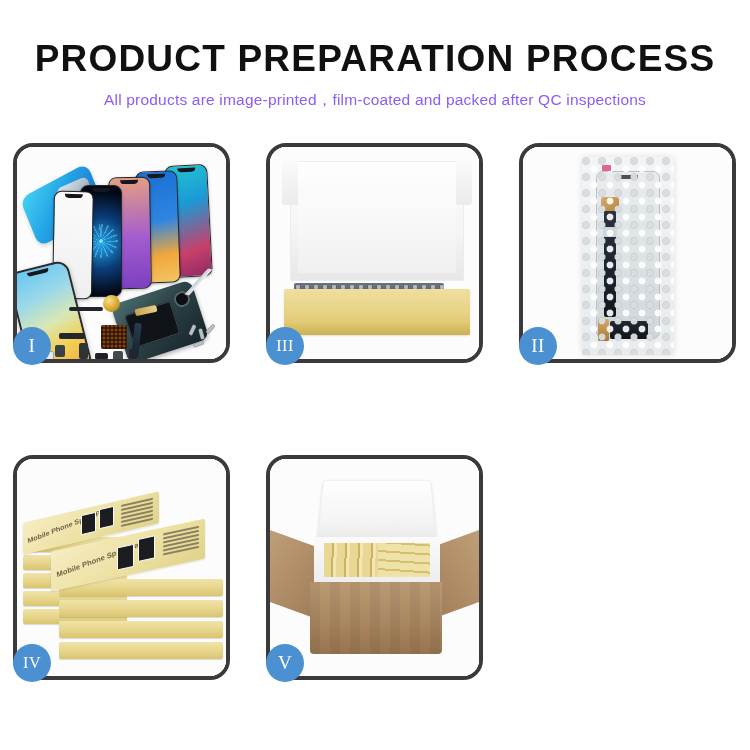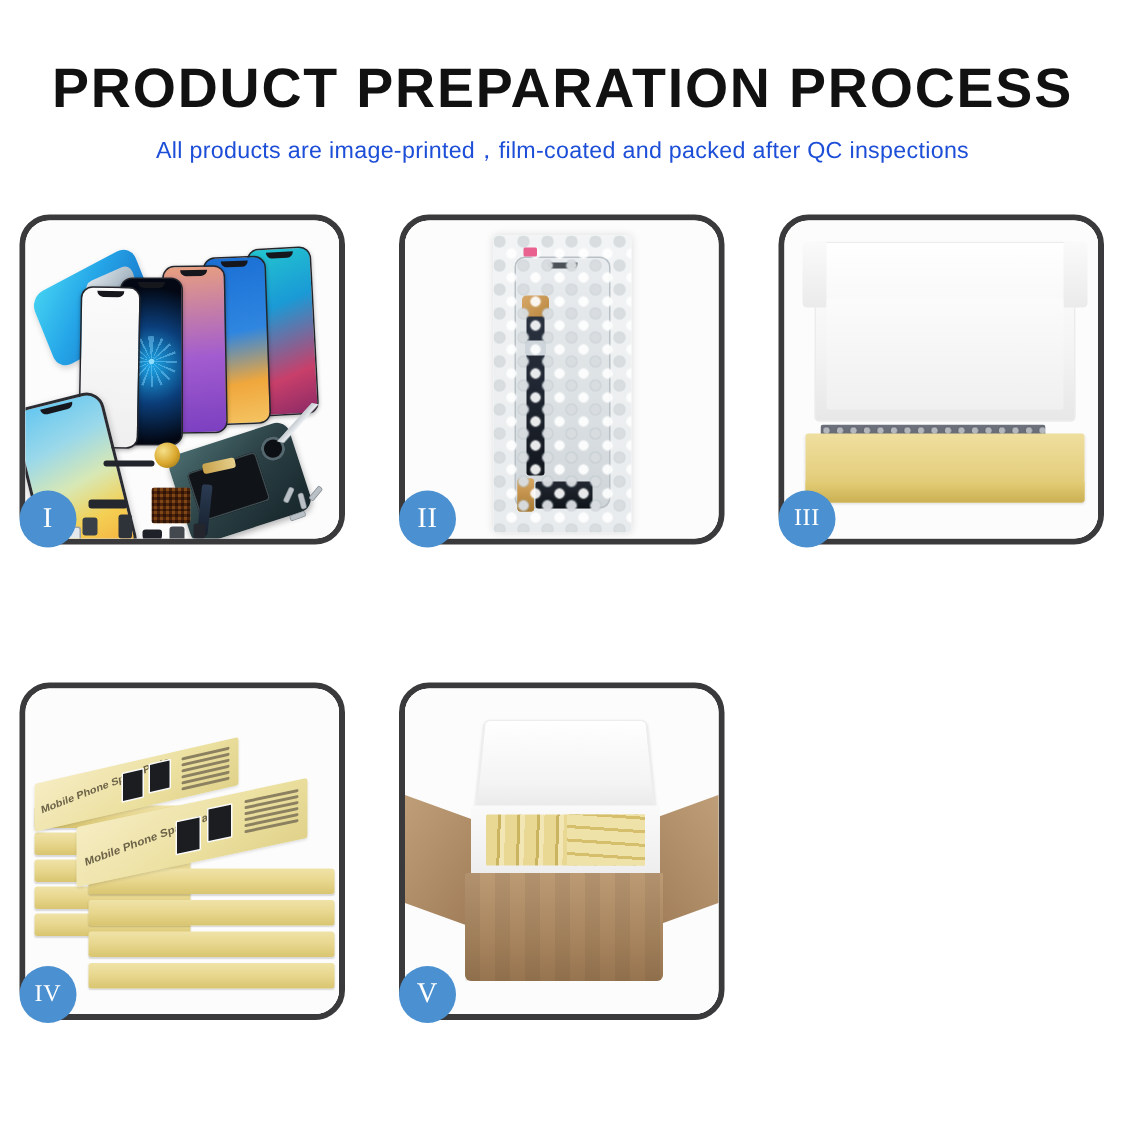--- a/index.html
+++ b/index.html
@@ -29,21 +29,21 @@
     letter-spacing: 1.2px;
     color: #111111;
     font-family: "Liberation Sans", sans-serif;
     white-space: nowrap;
   }
 
   .page-subtitle {
     margin-top: 10px;
     font-size: 15.5px;
     font-weight: 400;
-    color: #1d4ed8;
+    color: #8b5cf6;
     letter-spacing: .2px;
     white-space: nowrap;
   }
 
   
   .grid {
     position: absolute;
     left: 13px;
     top: 143px;
     width: 724px;
@@ -494,50 +494,50 @@
               <i></i>
             </div>
         </div>
       </div>
       <div class="badge">I</div>
     </div>
 
     <div class="panel">
       <div class="panel-inner">
         <div class="scene">
-          <div class="bubble-bag">
-            <div class="inner-screen">
-              <span class="notch2"></span>
-            </div>
-            <div class="flexcable"></div>
-            <div class="conn-row">
-              <span></span>
-              <em></em>
-              <span></span>
-            </div>
-            <div class="pink-tab"></div>
-            <div class="bubbles"></div>
-            <div class="bubbles2"></div>
-          </div>
-        </div>
-      </div>
-      <div class="badge">II</div>
-    </div>
-
-    <div class="panel">
-      <div class="panel-inner">
-        <div class="scene">
           <div class="box3-lid"></div>
           <div class="foam3"></div>
           <div class="tray3-in"></div>
           <div class="tray3"></div>
           <div class="tray3-front"></div>
         </div>
       </div>
       <div class="badge wide">III</div>
+    </div>
+
+    <div class="panel">
+      <div class="panel-inner">
+        <div class="scene">
+          <div class="bubble-bag">
+            <div class="inner-screen">
+              <span class="notch2"></span>
+            </div>
+            <div class="flexcable"></div>
+            <div class="conn-row">
+              <span></span>
+              <em></em>
+              <span></span>
+            </div>
+            <div class="pink-tab"></div>
+            <div class="bubbles"></div>
+            <div class="bubbles2"></div>
+          </div>
+        </div>
+      </div>
+      <div class="badge">II</div>
     </div>
 
     <div class="panel">
       <div class="panel-inner">
         <div class="scene">
           <div class="stack">
 
             <div class="sbox" style="left:0px; top:54px; width:104px; height:15px;"></div>
             <div class="sbox" style="left:0px; top:72px; width:104px; height:15px;"></div>
             <div class="sbox" style="left:0px; top:90px; width:104px; height:15px;"></div>

